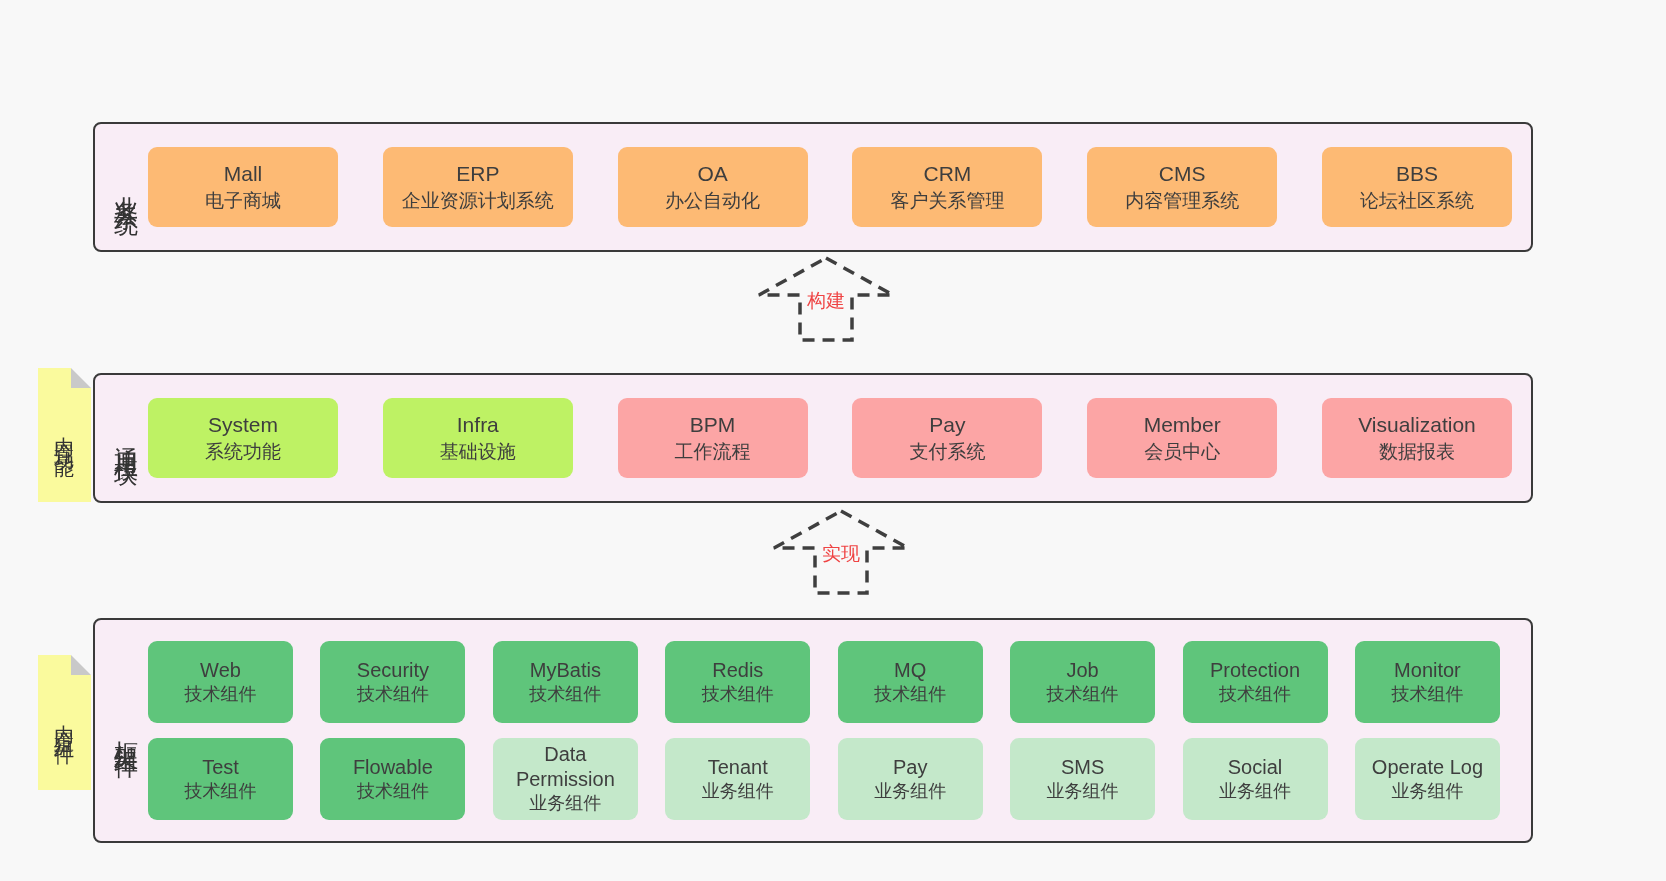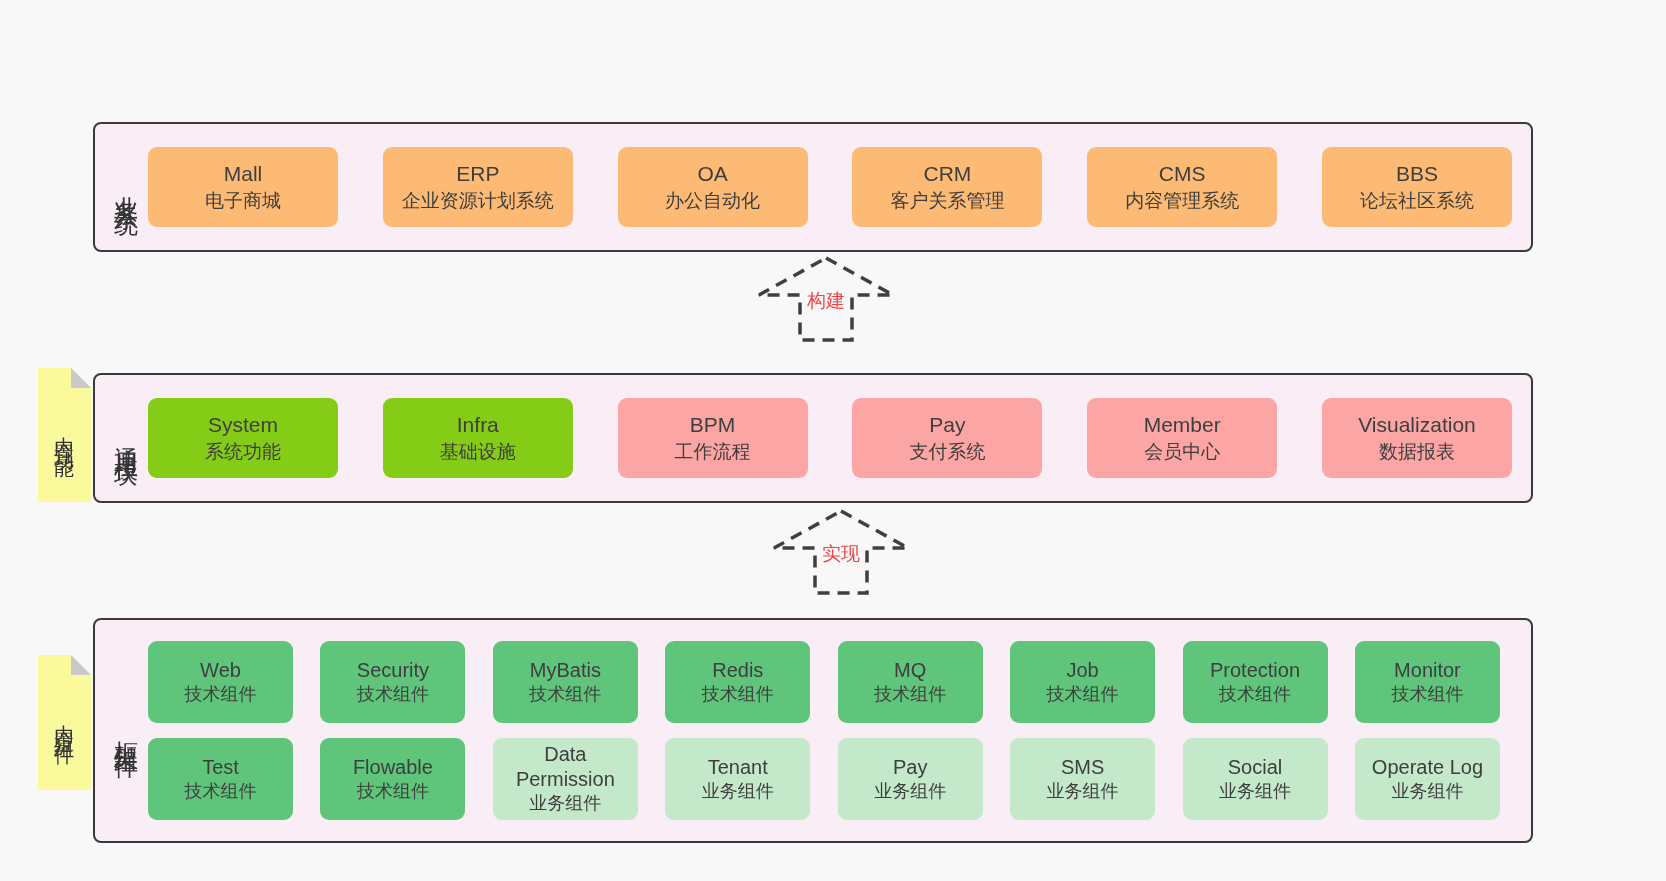--- a/index.html
+++ b/index.html
@@ -30,21 +30,21 @@
     display:flex;align-items:center;justify-content:space-between;
   }
   .box{
     width:190px;height:80px;border-radius:9px;
     display:flex;flex-direction:column;align-items:center;justify-content:center;
     text-align:center;
   }
   .box .en{font-size:21px;line-height:1.35;}
   .box .zh{font-size:19px;line-height:1.35;}
   .blue{background:#fdba74;}
-  .red{background:#84cc16;}
+  .red{background:#bef264;}
   .pink{background:#fca5a5;}
   .gdark{background:#5fc57b;}
   .glight{background:#c4e8ca;}
   .band3-content{
     position:absolute;left:53px;right:31px;top:0;height:100%;
     display:flex;flex-direction:column;justify-content:center;gap:15px;
   }
   .row{display:flex;justify-content:space-between;}
   .box3{
     width:145px;height:82px;border-radius:9px;

